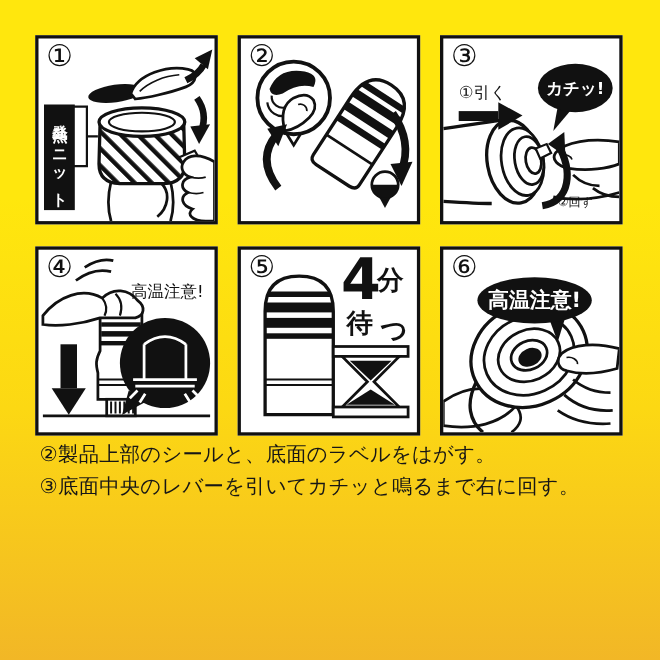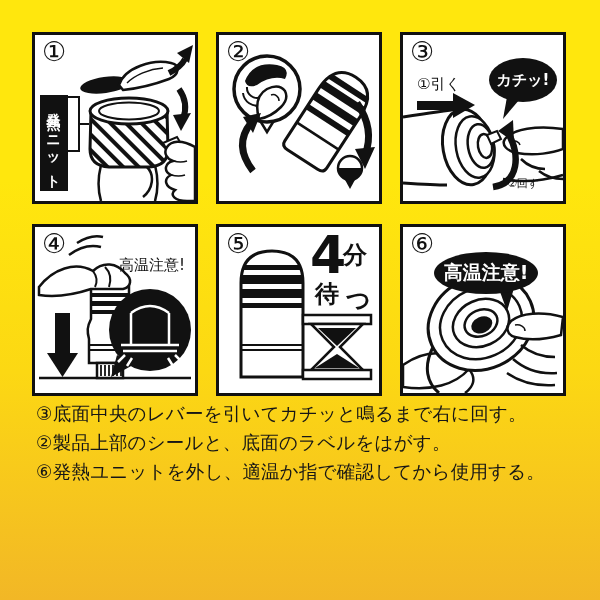--- a/index.html
+++ b/index.html
@@ -197,18 +197,17 @@
       <path d="M160,90 C138,84 118,86 108,94 C102,100 104,108 112,110 C126,114 144,112 158,108 Z" fill="#fff" stroke="#111" stroke-width="2.5"></path>
       <path d="M112,98 a8,6 0 0 1 10,6" fill="none" stroke="#111" stroke-width="1.5"></path>
       <path d="M118,118 q14,12 34,12 M110,132 q18,16 44,14 M104,146 q20,14 48,12" fill="none" stroke="#111" stroke-width="2.5"></path>
       <polygon points="96,62 112,58 104,84" fill="#111"></polygon>
     </svg>
     <span class="stepnum">⑥</span>
     <div class="bubble" style="left:31px;top:25px;width:104px;height:42px;font-size:19px">高温注意!</div>
   </section>
 
   <div class="instructions">
+    <p>②製品上部のシールと、底面のラベルをはがす。</p>
     <p>③底面中央のレバーを引いてカチッと鳴るまで右に回す。</p>
-    <p>②製品上部のシールと、底面のラベルをはがす。</p>
-    <p>⑥発熱ユニットを外し、適温か指で確認してから使用する。</p>
   </div>
 
 </div>
 
 </body></html>

